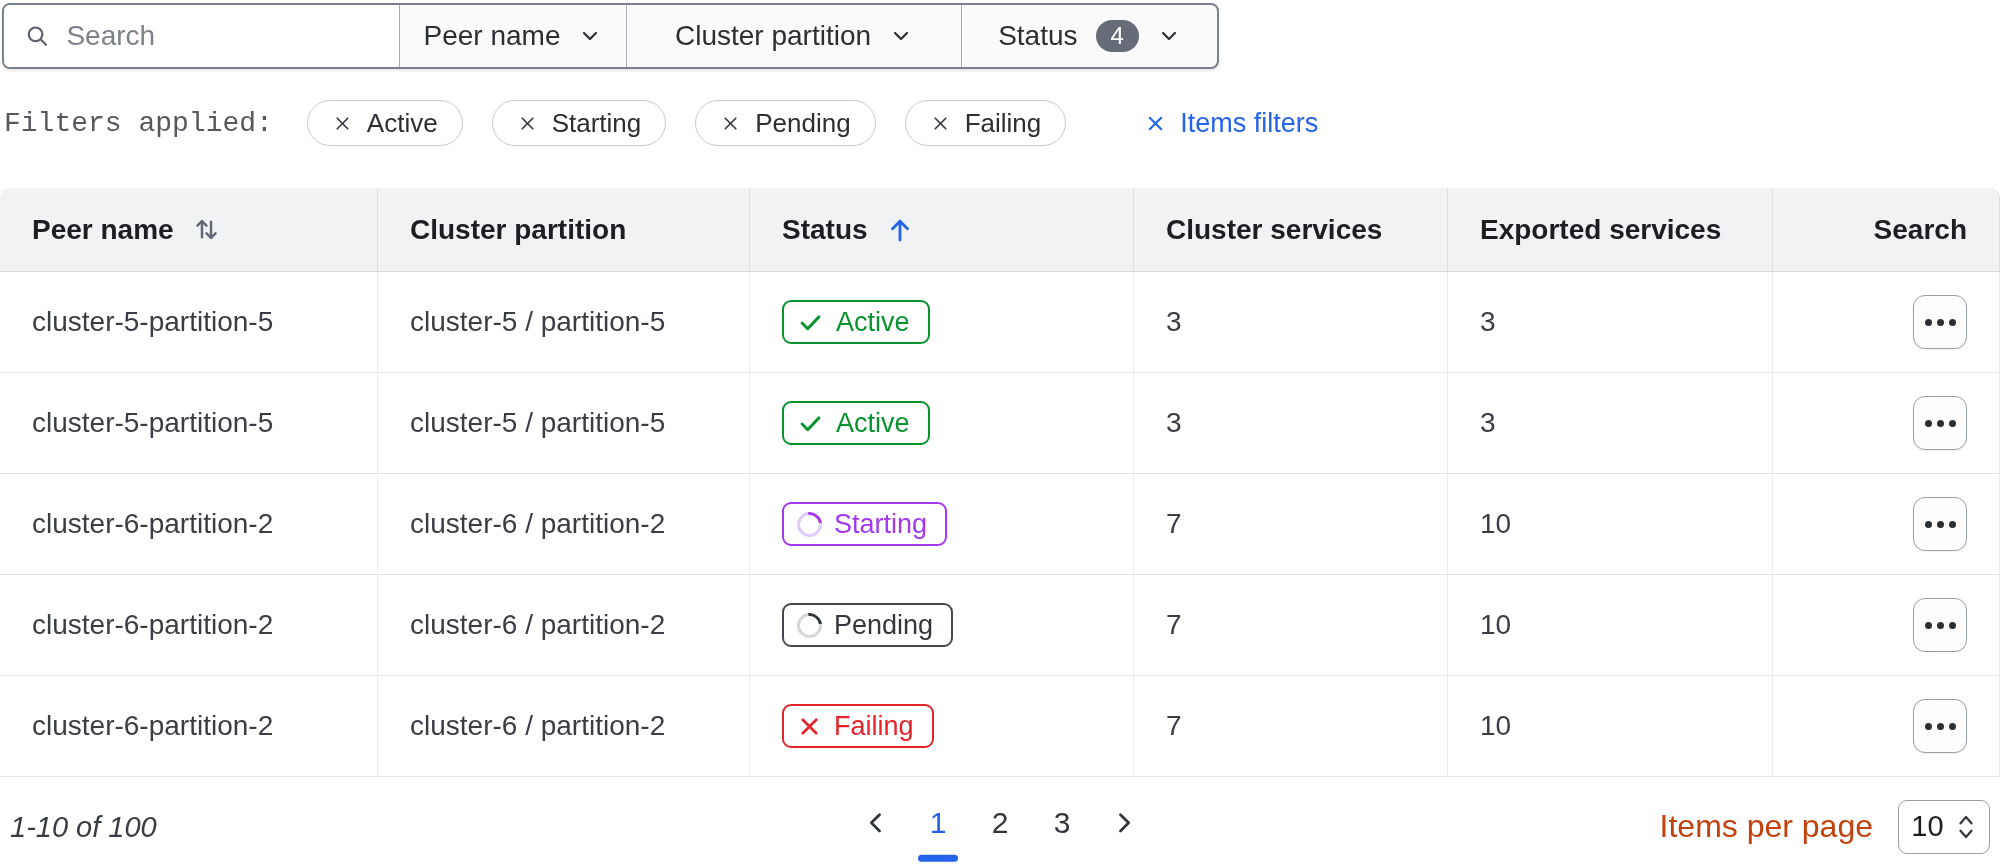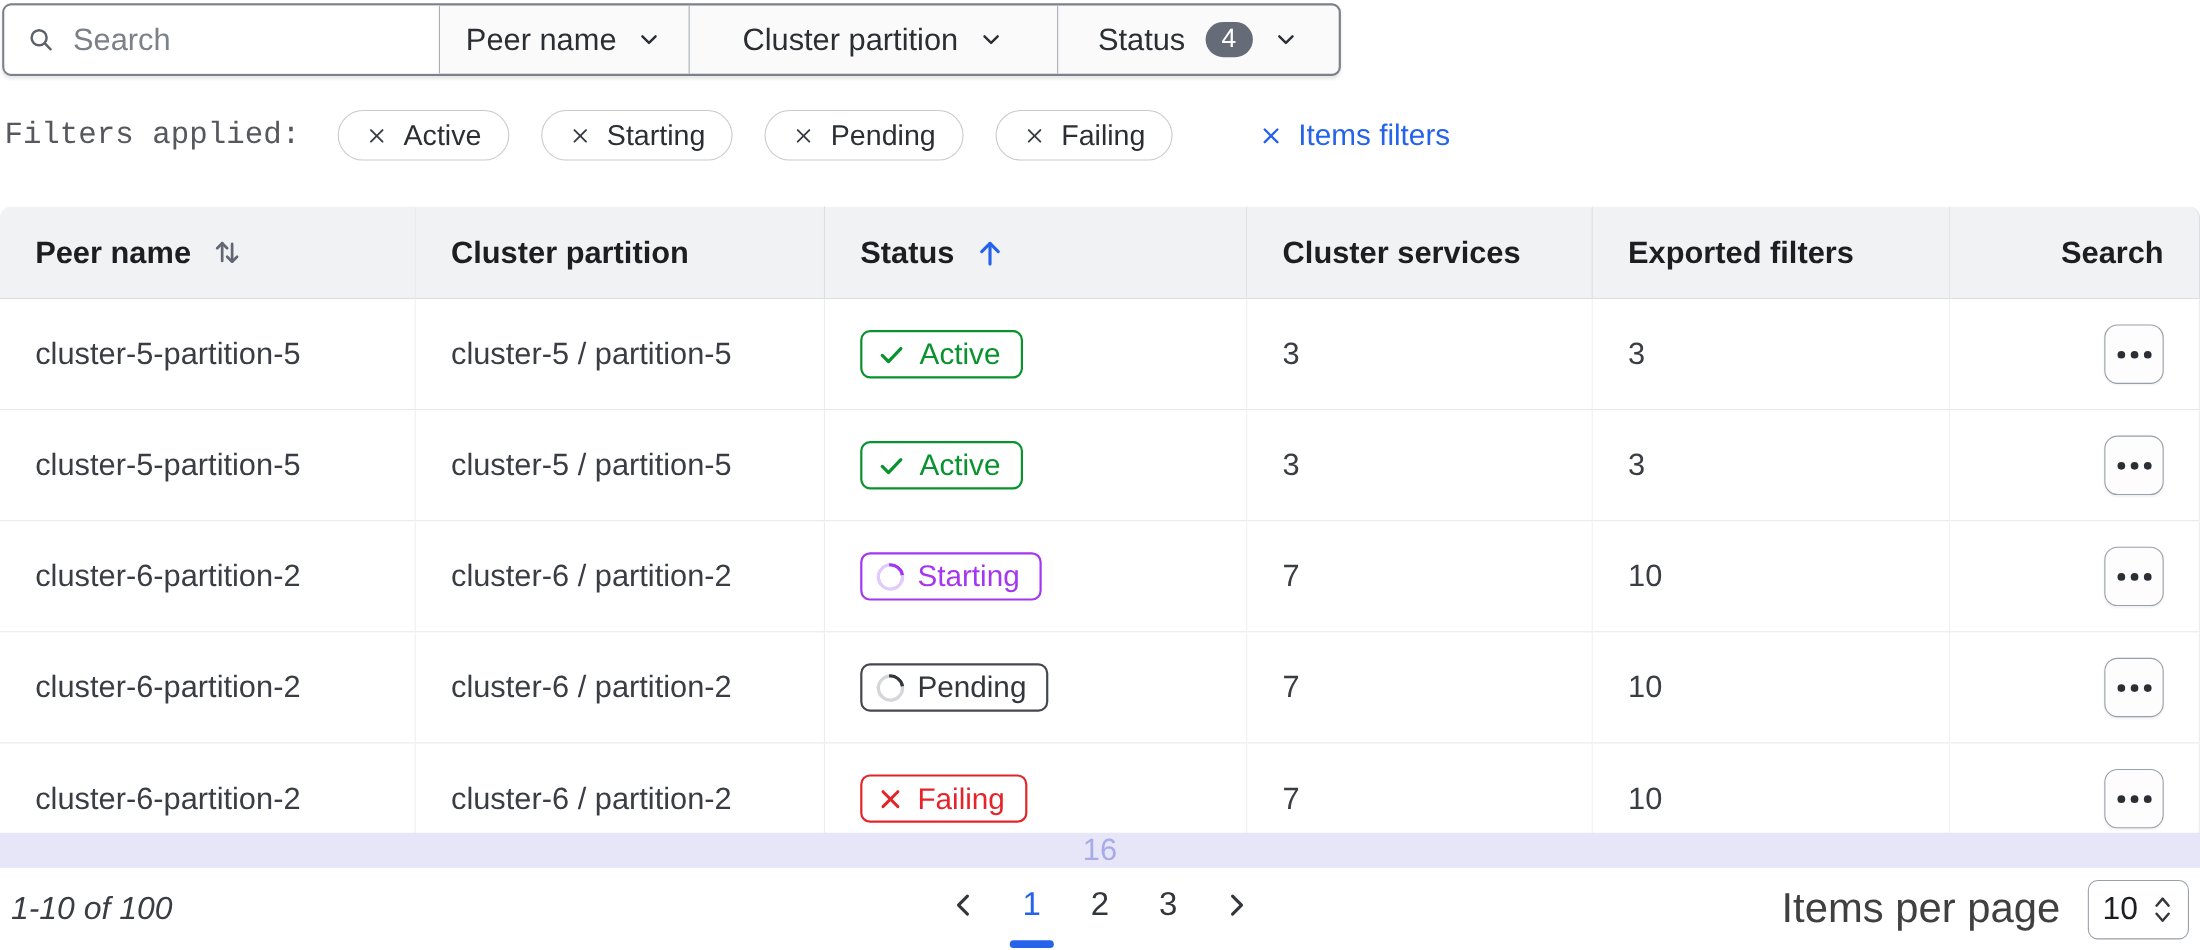--- a/index.html
+++ b/index.html
@@ -79,21 +79,21 @@
     font-size: 29px; color: #3b3d45; font-style: italic; }
   .pager { position: absolute; left: 50%; top: 50%; transform: translate(-50%,-58%);
     display: flex; align-items: center; gap: 18px; }
   .pg-item { width: 44px; height: 52px; display: inline-flex; align-items: center;
     justify-content: center; font-size: 30px; color: #33363c; cursor: pointer; position: relative; }
   .pg-item.current { color: #2563eb; }
   .pg-item.current::after { content: ""; position: absolute; left: 50%; bottom: -13px;
     transform: translateX(-50%); width: 40px; height: 7px; border-radius: 4px; background: #2563eb; }
   .ipp { position: absolute; right: 10px; top: 50%; transform: translateY(-50%);
     display: flex; align-items: center; gap: 25px; }
-  .ipp-label { font-size: 38px; color: #404040; }
+  .ipp-label { font-size: 32px; color: #c2410c; }
   .ipp-select { width: 92px; height: 54px; border: 1.5px solid #9aa0a8; border-radius: 9px;
     background: #fff; display: inline-flex; align-items: center; justify-content: center;
     gap: 11px; font-size: 29px; color: #1c1e22; cursor: pointer; }
 </style>
 </head>
 <body>
 
 <div class="page">
 
   <div class="toolbar">
@@ -203,21 +203,21 @@
               </svg>
             </span>
           </th>
           <th>
             <span class="th-inner">
                 <span>Cluster services</span>
               </span>
           </th>
           <th>
             <span class="th-inner">
-                <span>Exported filters</span>
+                <span>Exported services</span>
               </span>
           </th>
           <th>
             <span>Search</span>
           </th>
         </tr>
       </thead>
       <tbody>
         <tr>
           <td>cluster-5-partition-5</td>
@@ -318,23 +318,20 @@
                 <span class="dot"></span>
                 <span class="dot"></span>
                 <span class="dot"></span>
               </span>
           </td>
         </tr>
       </tbody>
     </table>
   </div>
 
-  <div class="overflow-strip">
-    <span>16</span>
-  </div>
 
   <div class="footer">
     <span class="range-text">1-10 of 100</span>
 
     <div class="pager">
       <span class="pg-item">
         <svg width="28" height="28" viewBox="0 0 24 24" fill="none" stroke="#33363c" stroke-width="2.4" stroke-linecap="round" stroke-linejoin="round">
             <polyline points="15 5 8 12 15 19"></polyline>
           </svg>
       </span>

